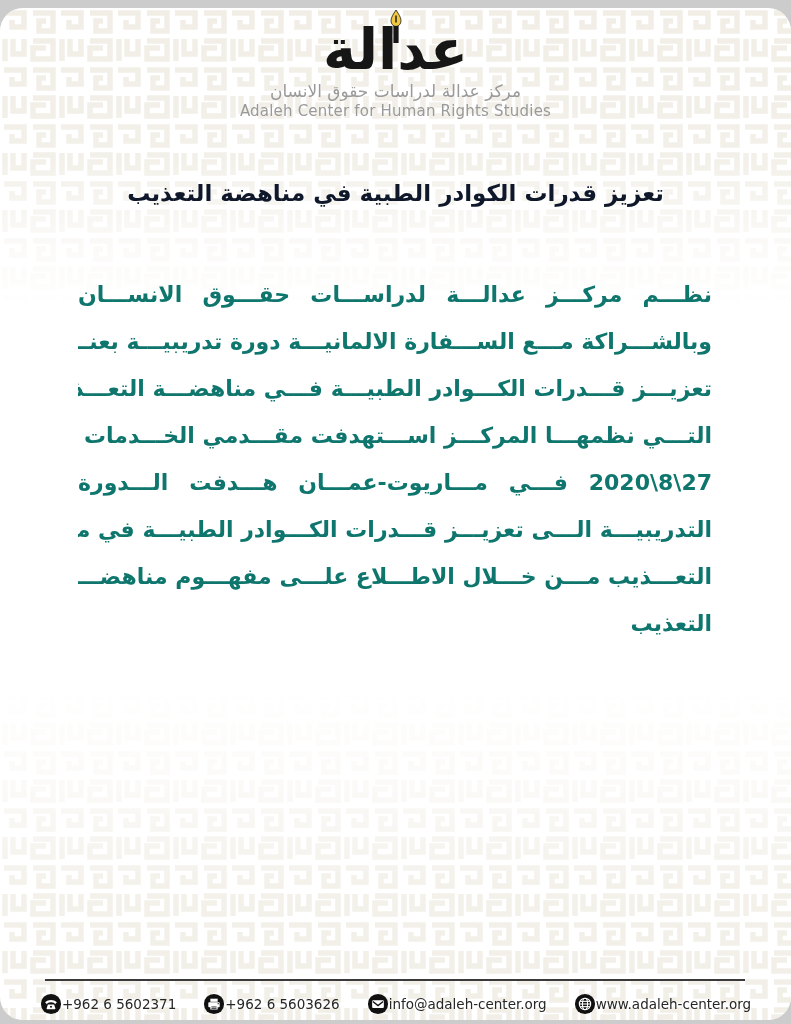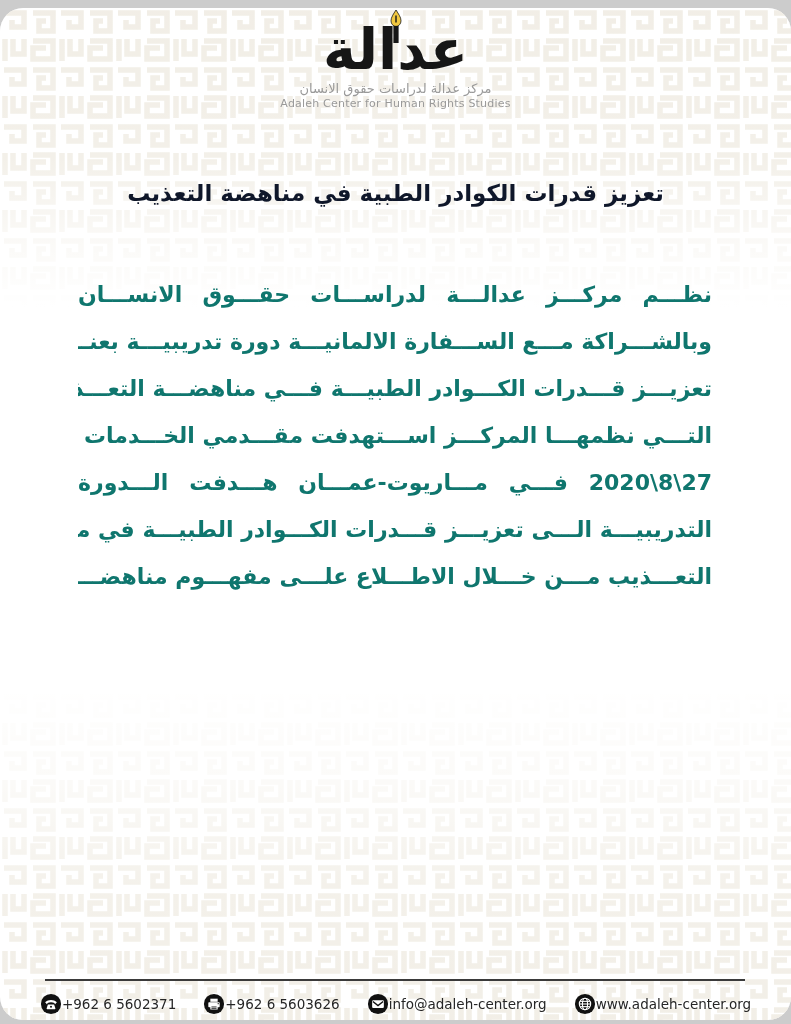--- a/index.html
+++ b/index.html
@@ -21,22 +21,22 @@
       rgba(255,255,255,0.42) 880px,
       rgba(255,255,255,0.30) 1024px);}
 
   .content{position:absolute;inset:0;z-index:2;}
 
   
   .logo{position:absolute;top:14px;left:0;right:0;text-align:center;}
   .logo-wordmark{position:relative;display:inline-block;font-size:56px;line-height:1.0;
     font-weight:bold;color:#161616;direction:rtl;}
   .candle{position:absolute;left:50%;top:-13px;transform:translateX(-50%);}
-  .logo-tagline-ar{margin-top:3px;font-size:13px;color:#9a9a9a;direction:rtl;}
-  .logo-tagline-en{margin-top:1px;font-size:11px;color:#9a9a9a;letter-spacing:0.2px;}
+  .logo-tagline-ar{margin-top:3px;font-size:17px;color:#9a9a9a;direction:rtl;}
+  .logo-tagline-en{margin-top:1px;font-size:15px;color:#9a9a9a;letter-spacing:0.2px;}
 
   
   .doc-title{position:absolute;top:172px;left:0;right:0;text-align:center;
     font-size:23px;font-weight:bold;color:#0f172a;direction:rtl;}
 
   
   .doc-body{position:absolute;top:263px;right:79px;width:634px;direction:rtl;}
   .body-line{height:47px;line-height:47px;font-size:22px;font-weight:bold;color:#0f766e;
     white-space:nowrap;overflow:hidden;text-align:justify;text-align-last:justify;}
   .body-line.last{text-align:right;text-align-last:right;}
@@ -84,20 +84,21 @@
     <div class="doc-title">تعزيز قدرات الكوادر الطبية في مناهضة التعذيب</div>
 
     <div class="doc-body" dir="rtl">
       <div class="body-line">نظـــم مركـــز عدالـــة لدراســـات حقـــوق الانســـان</div>
       <div class="body-line">وبالشـــراكة مـــع الســـفارة الالمانيـــة دورة تدريبيـــة بعنـــوان "</div>
       <div class="body-line">تعزيـــز قـــدرات الكـــوادر الطبيـــة فـــي مناهضـــة التعـــذيب "</div>
       <div class="body-line">التـــي نظمهـــا المركـــز اســـتهدفت مقـــدمي الخـــدمات الطبيـــة</div>
       <div class="body-line">27\8\2020 فـــي مـــاريوت-عمـــان هـــدفت الـــدورة</div>
       <div class="body-line">التدريبيـــة الـــى تعزيـــز قـــدرات الكـــوادر الطبيـــة في مناهضـــة</div>
       <div class="body-line">التعـــذيب مـــن خـــلال الاطـــلاع علـــى مفهـــوم مناهضـــة</div>
+      <div class="body-line last">التعذيب</div>
     </div>
 
     <div class="footer-divider"></div>
     <div class="footer">
 
       <div class="contact-item">
         <svg width="22" height="22" viewBox="0 0 24 24" aria-hidden="true">
           <circle cx="12" cy="12" r="11" fill="#111"></circle>
           <path fill="#fff" d="M5.6 10.2c3.6-3.4 9.2-3.4 12.8 0l-1.9 2.1c-.6-.4-.7-1.5-.7-1.5-2.4-1-5.2-1-7.6 0 0 0-.1 1.1-.7 1.5z"></path>
           <path fill="#fff" d="M8.6 12.6h6.8l1.4 4.2c.1.4-.2.8-.6.8H7.8c-.4 0-.7-.4-.6-.8z"></path>

